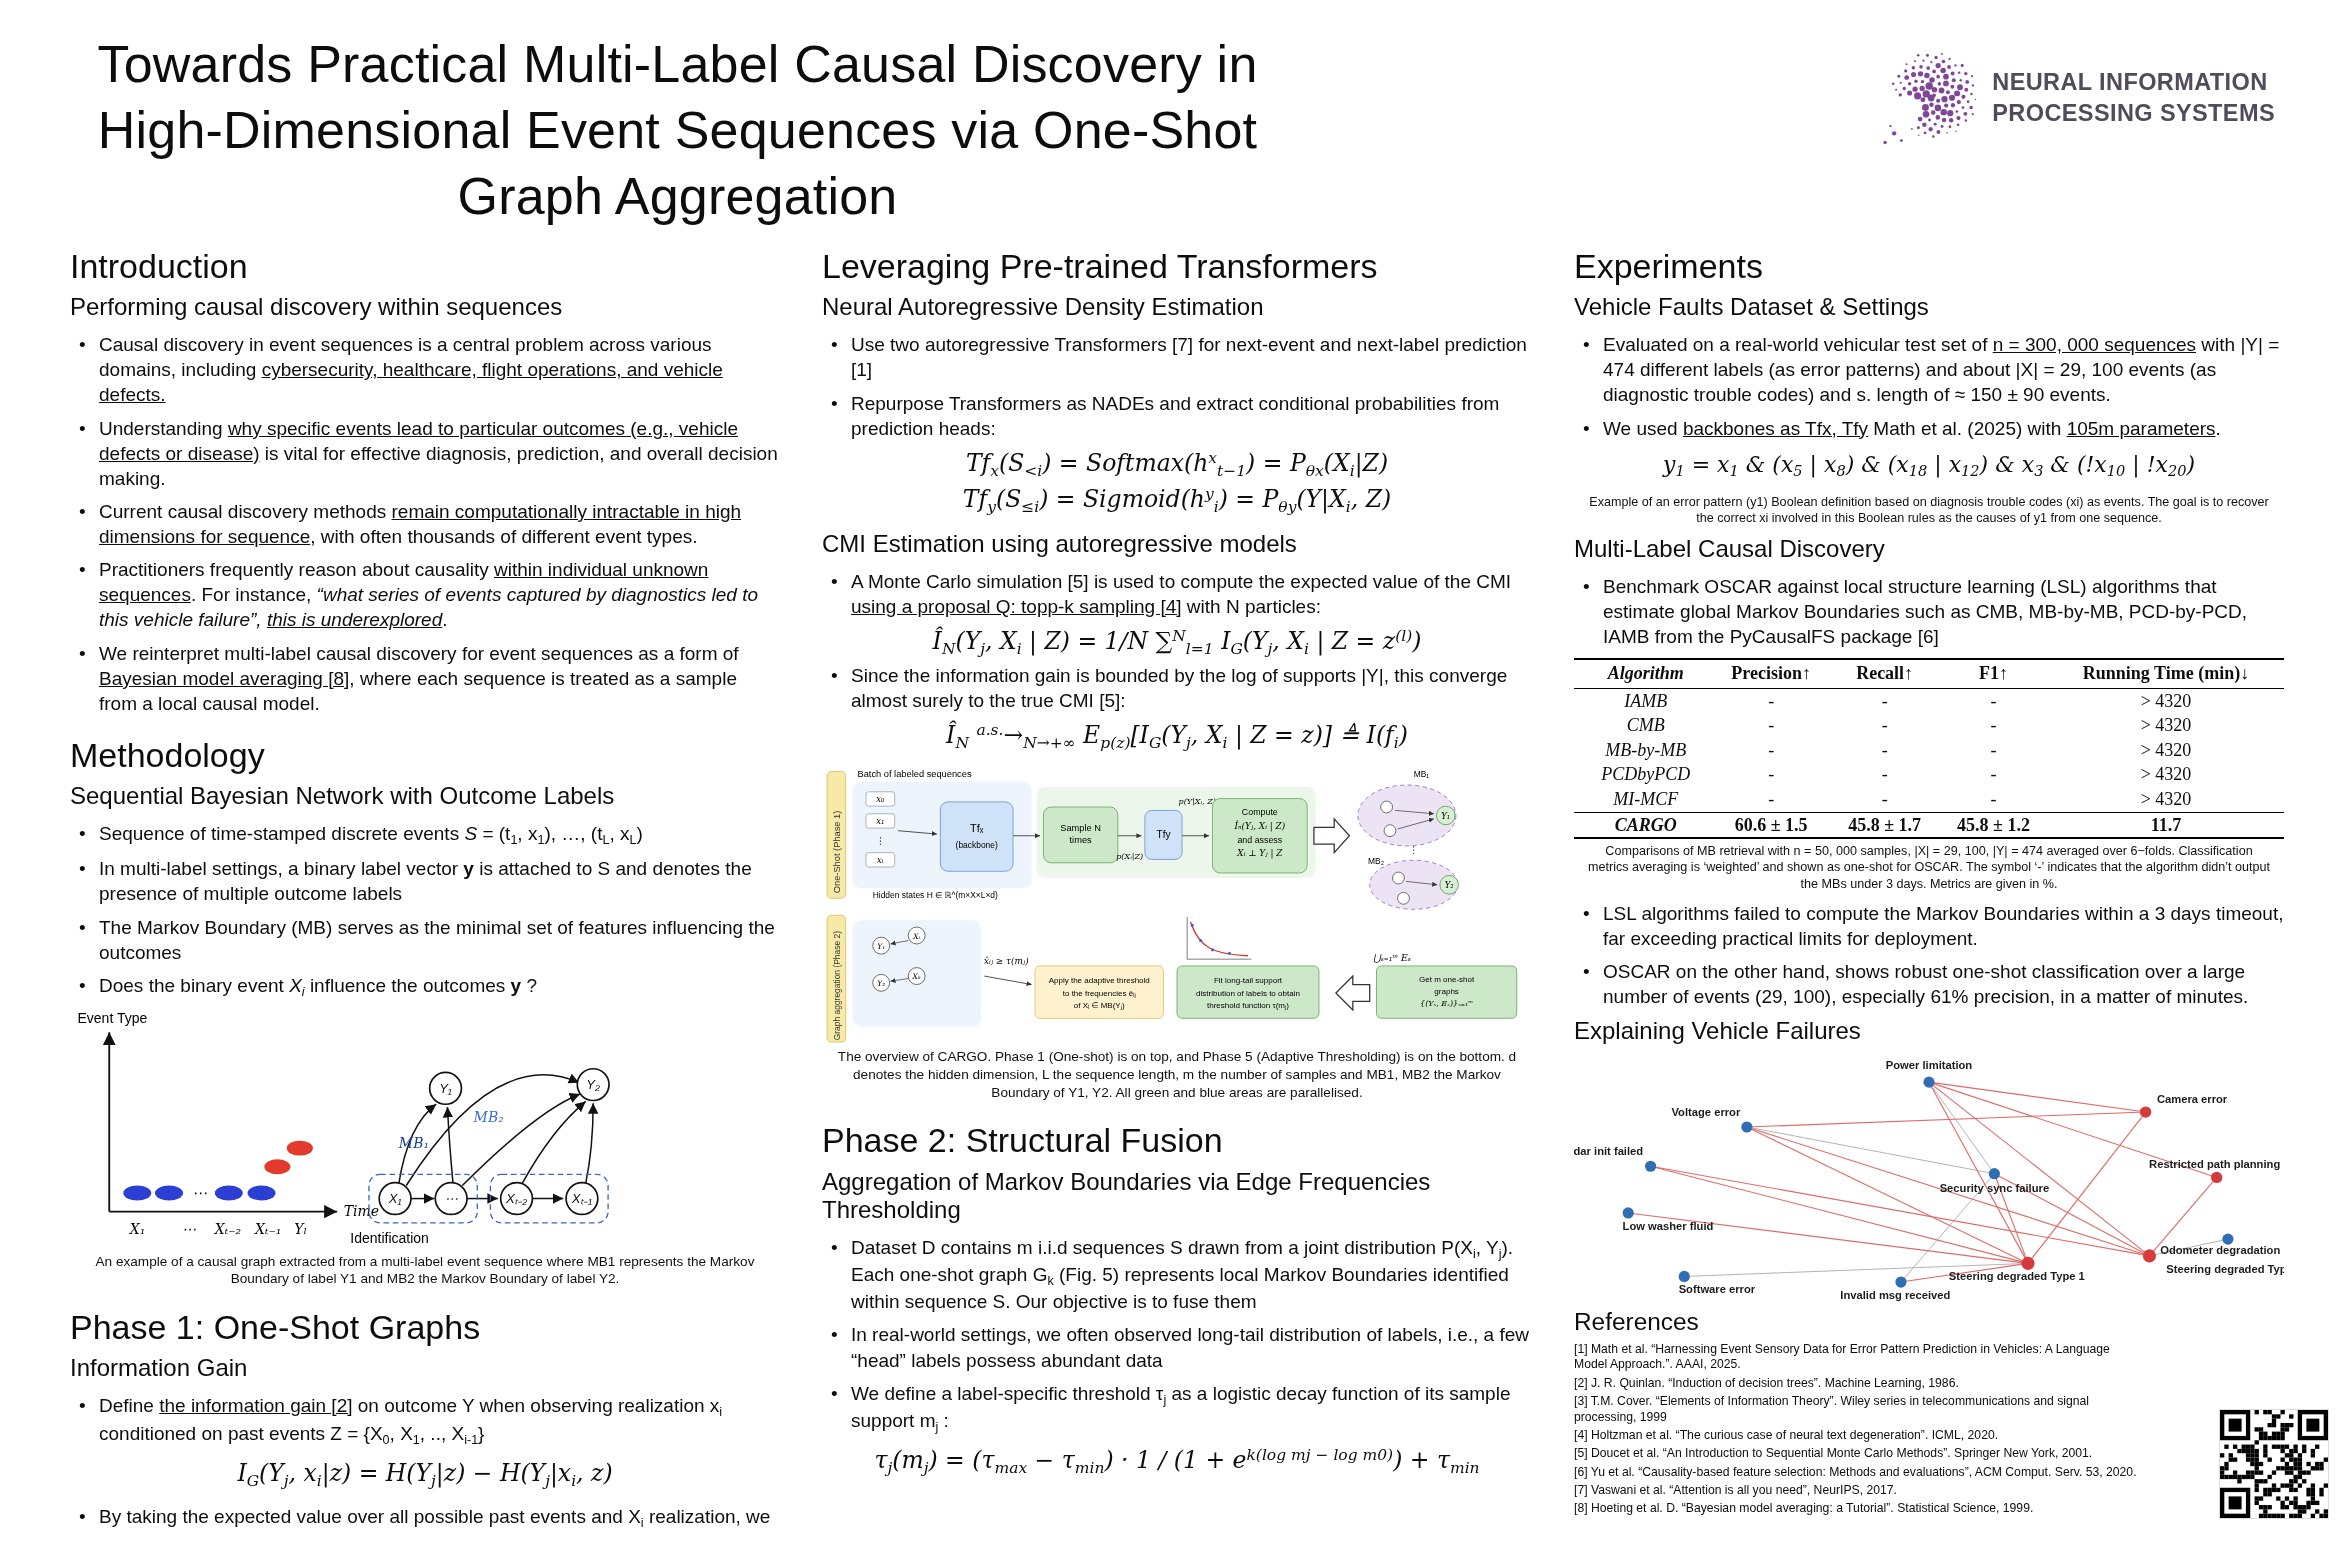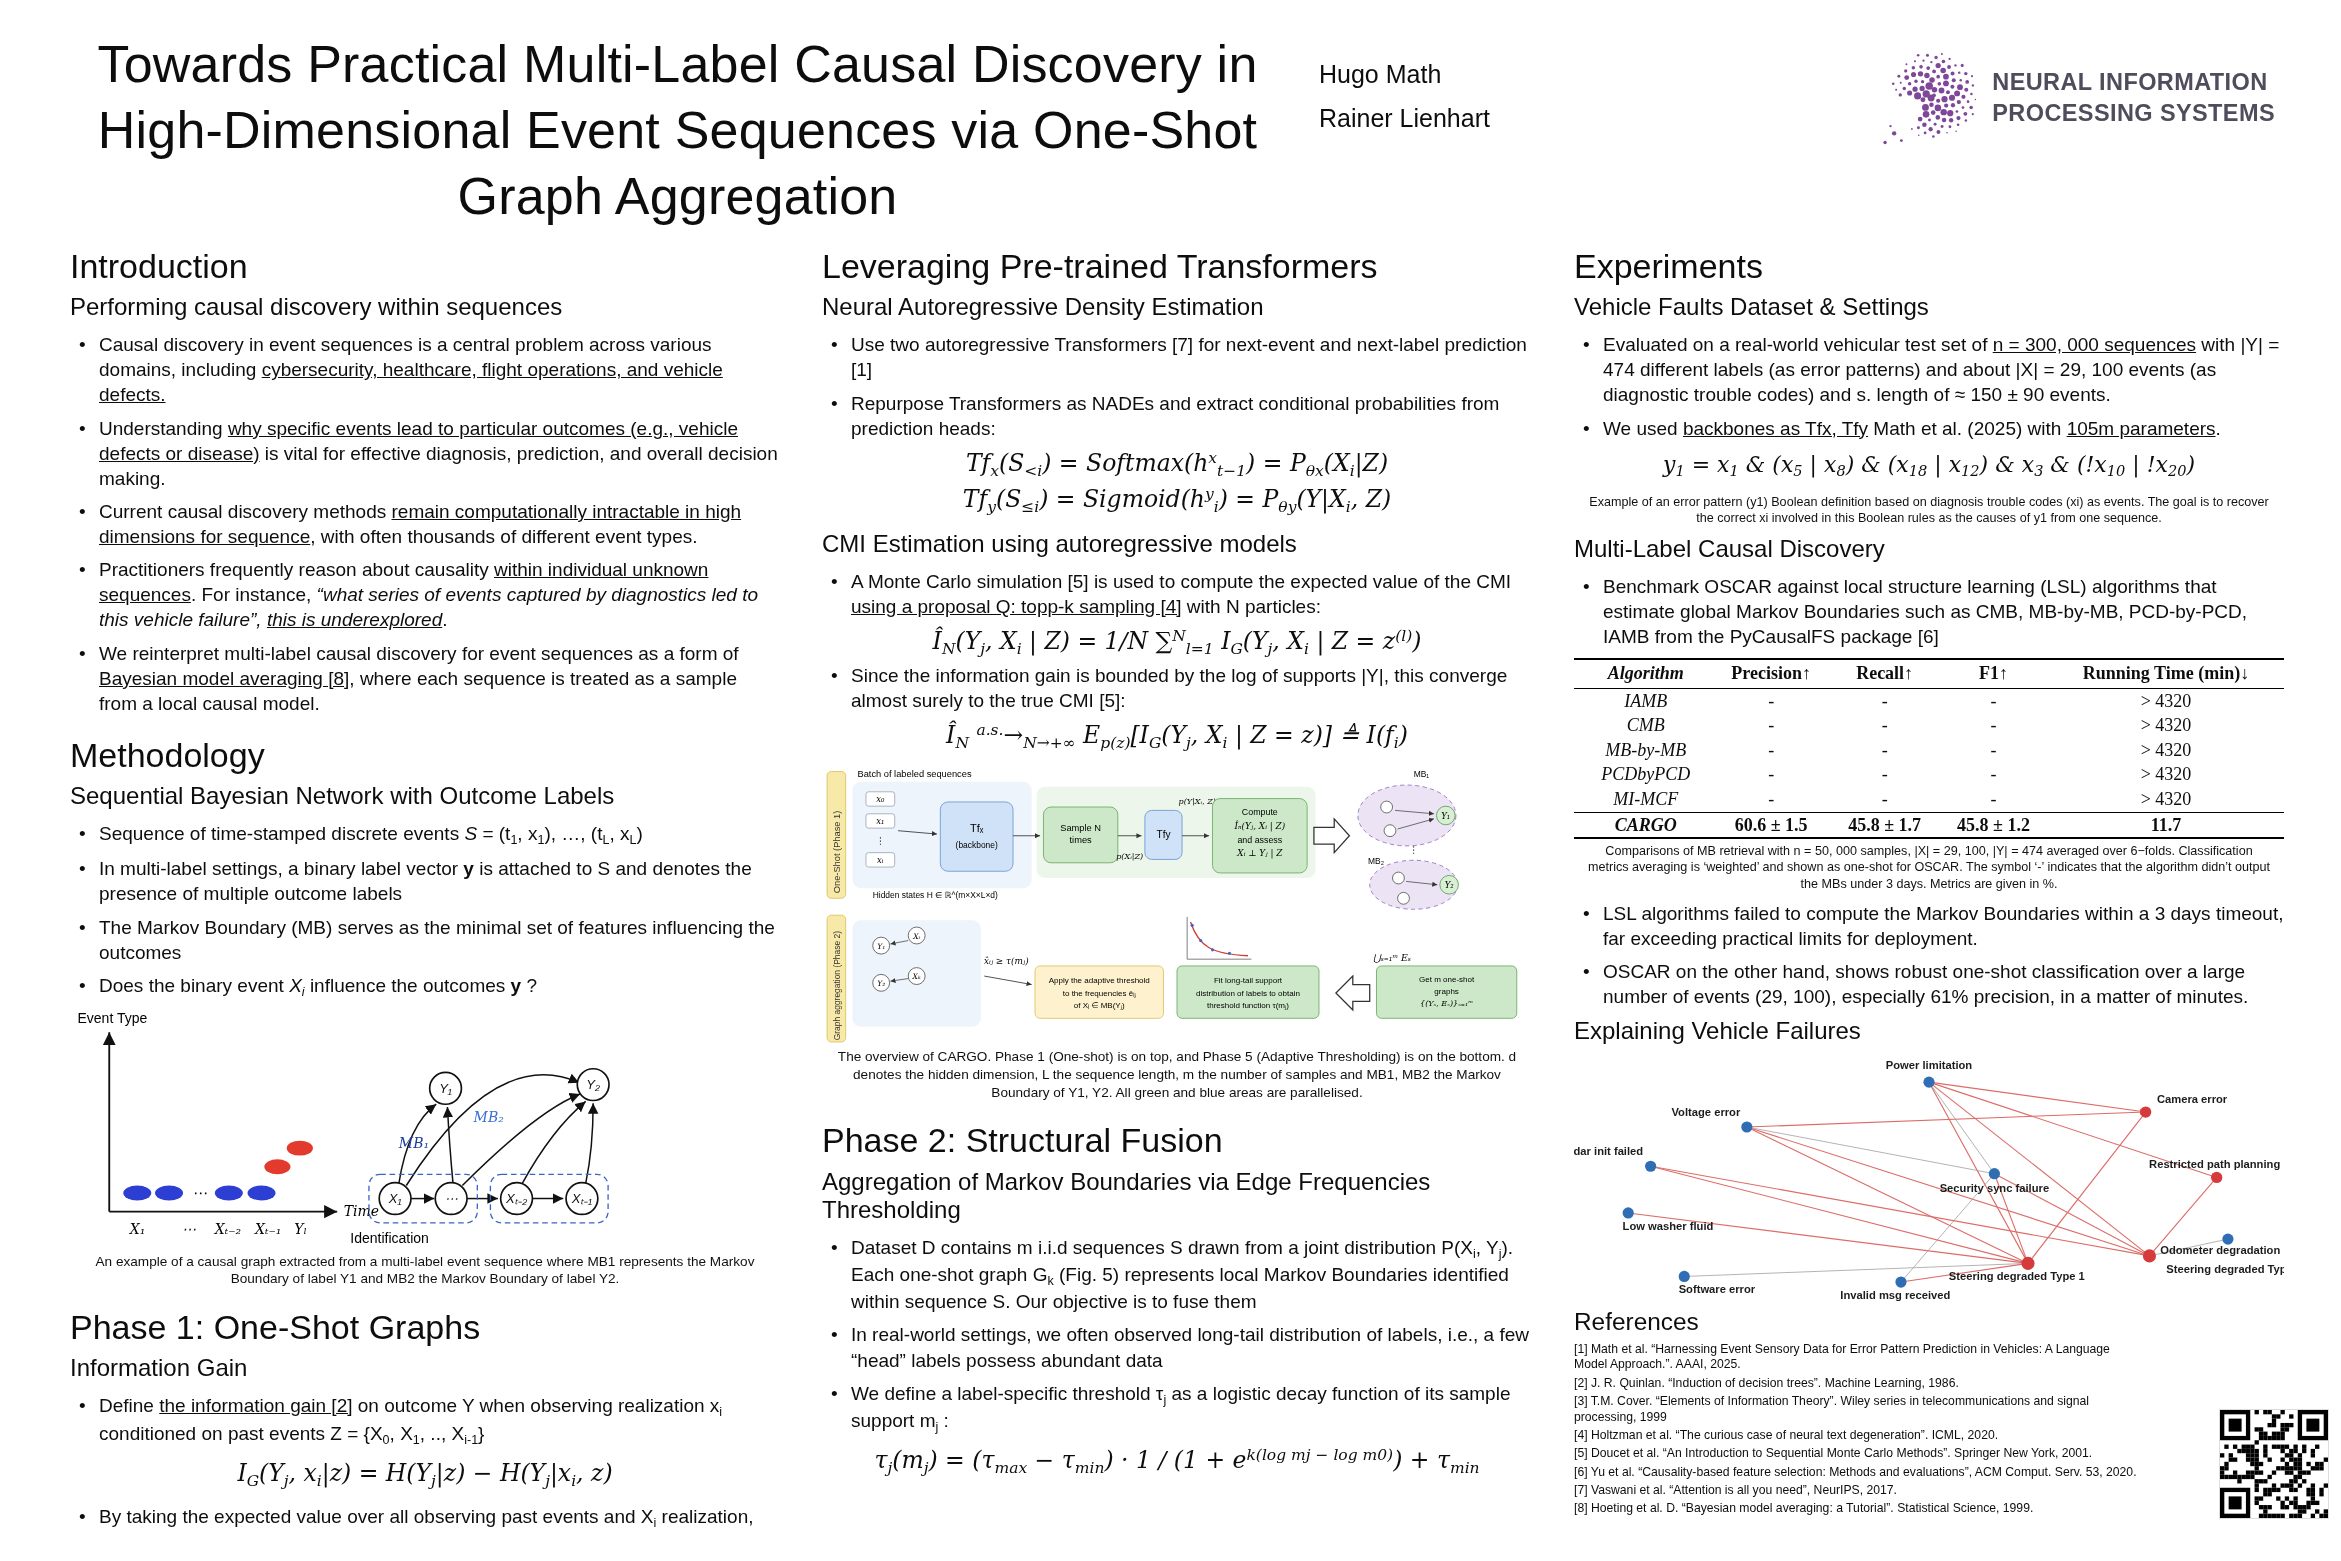--- a/index.html
+++ b/index.html
@@ -58,24 +58,20 @@
 
   .qr { position:absolute; right:12.6px; bottom:42px; width:110px; height:110px; border:0.9px solid #ddd; }
 </style>
 </head>
 <body>
 
 <div class="poster">
 
   <header class="header">
     <h1 class="title">Towards Practical Multi-Label Causal Discovery in High-Dimensional Event Sequences via One-Shot Graph Aggregation</h1>
-    <div class="authors">
-      <div>Hugo Math</div>
-      <div>Rainer Lienhart</div>
-    </div>
     <div class="logo">
       <svg id="logo-dots" width="116" height="108" viewBox="0 0 128 118">
           <circle cx="64.0" cy="56.0" r="2.10" fill="#7e4798"></circle>
           <circle cx="60.8" cy="59.0" r="3.83" fill="#7e4798"></circle>
           <circle cx="64.5" cy="49.8" r="3.06" fill="#7e4798"></circle>
           <circle cx="68.6" cy="62.0" r="2.31" fill="#7e4798"></circle>
           <circle cx="55.4" cy="54.5" r="4.01" fill="#7e4798"></circle>
           <circle cx="72.3" cy="50.7" r="3.25" fill="#7e4798"></circle>
           <circle cx="61.2" cy="66.4" r="2.51" fill="#7e4798"></circle>
           <circle cx="58.7" cy="45.7" r="4.18" fill="#7e4798"></circle>
@@ -274,21 +270,21 @@
         <figcaption class="caption">An example of a causal graph extracted from a multi-label event sequence where MB1 represents the Markov Boundary of label Y1 and MB2 the Markov Boundary of label Y2.</figcaption>
       </figure>
 
       <h2 class="section">Phase 1: One-Shot Graphs</h2>
       <h3 class="subhead">Information Gain</h3>
       <ul class="bullets">
         <li><span><span>Define </span><span class="u">the information gain [2]</span><span> on outcome Y when observing realization x</span><span class="rsub">i</span><span> conditioned on past events Z = {X</span><span class="rsub">0</span><span>, X</span><span class="rsub">1</span><span>, .., X</span><span class="rsub">i-1</span><span>}</span></span></li>
       </ul>
       <div class="formula"><span>I</span><span class="rsub">G</span><span>(Y</span><span class="rsub">j</span><span>, x</span><span class="rsub">i</span><span>|z) = H(Y</span><span class="rsub">j</span><span>|z) − H(Y</span><span class="rsub">j</span><span>|x</span><span class="rsub">i</span><span>, z)</span></div>
       <ul class="bullets">
-        <li><span><span>By taking the expected value over all observing past events and X</span><span class="rsub">i</span><span> realization, we can define the </span><span class="u">conditional mutual information (CMI) [3]</span><span>:</span></span></li>
+        <li><span><span>By taking the expected value over all possible past events and X</span><span class="rsub">i</span><span> realization, we can define the </span><span class="u">conditional mutual information (CMI) [3]</span><span>:</span></span></li>
       </ul>
 
     </section>
 
     <section class="col">
       <h2 class="section">Leveraging Pre-trained Transformers</h2>
       <h3 class="subhead">Neural Autoregressive Density Estimation</h3>
       <ul class="bullets">
         <li><span><span>Use two autoregressive Transformers [7] for next-event and next-label prediction [1]</span></span></li>
         <li><span><span>Repurpose Transformers as NADEs and extract conditional probabilities from prediction heads:</span></span></li>

